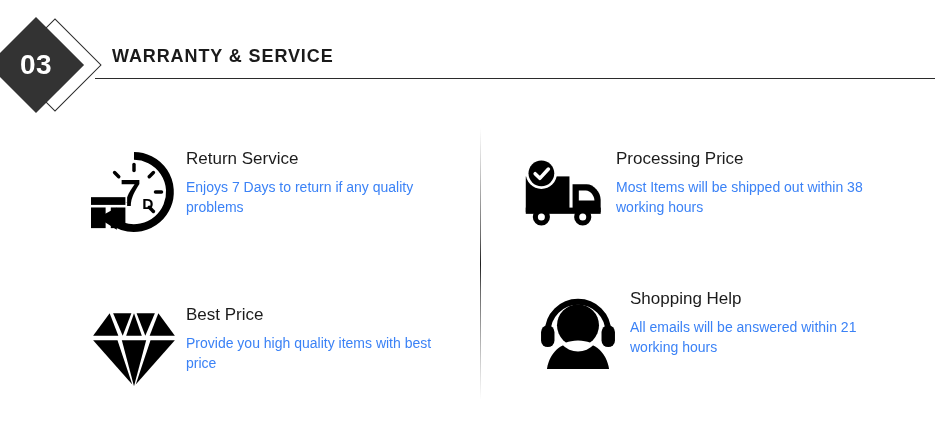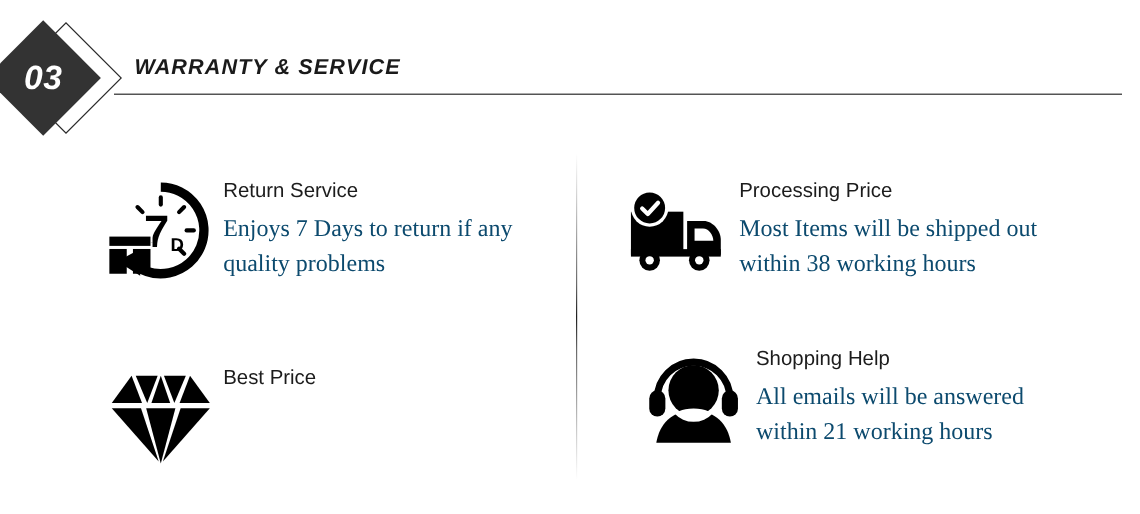--- a/index.html
+++ b/index.html
@@ -15,21 +15,20 @@
     position: relative;
   }
 
   
   .header {
     position: absolute;
     left: 0;
     top: 0;
     width: 880px;
     height: 128px;
-    font-style: italic;
   }
 
   
   .badge-outline {
     position: absolute;
     left: 22px;
     top: 32px;
     width: 66px;
     height: 66px;
     border: 1.6px solid #2b2b2b;
@@ -139,25 +138,25 @@
   .feature-title {
     font-size: 17px;
     font-weight: normal;
     color: #1c1c1c;
     line-height: 1.1;
     margin-bottom: 8px;
     white-space: nowrap;
     font-family: "Liberation Sans", sans-serif;
   }
   .feature-desc {
-    font-size: 20px;
-    color: #0c4a6e;
+    font-size: 14px;
+    color: #3b82f6;
     line-height: 1.48;
     max-width: 260px;
-    font-family: Liberation Serif, serif;
+    font-family: Liberation Sans, sans-serif;
   }
 </style>
 </head>
 <body>
 
 <div class="header">
 
   <div class="badge-outline"></div>
   <div class="badge-fill"></div>
   <div class="badge-number">03</div>
@@ -246,20 +245,21 @@
           <polygon points="41,32 50,6 59,32"></polygon>
 
           <polygon points="3,37 31,37 48,88"></polygon>
           <polygon points="36,37 64,37 50,90"></polygon>
           <polygon points="69,37 97,37 52,88"></polygon>
         </g>
       </svg>
     </div>
     <div class="cell-text">
       <div class="feature-title">Best Price</div>
+      <div class="feature-desc">Provide you high quality items with best price</div>
     </div>
   </div>
 
   <div class="cell cell-r1c1">
     <div class="icon-box">
       <svg width="84" height="84" viewBox="0 0 100 100" aria-hidden="true">
 
         <path d="M14 50 A36 36 0 0 1 86 50" fill="none" stroke="#000" stroke-width="7"></path>
 
         <rect x="6" y="42" width="16" height="26" rx="8" fill="#000"></rect>

